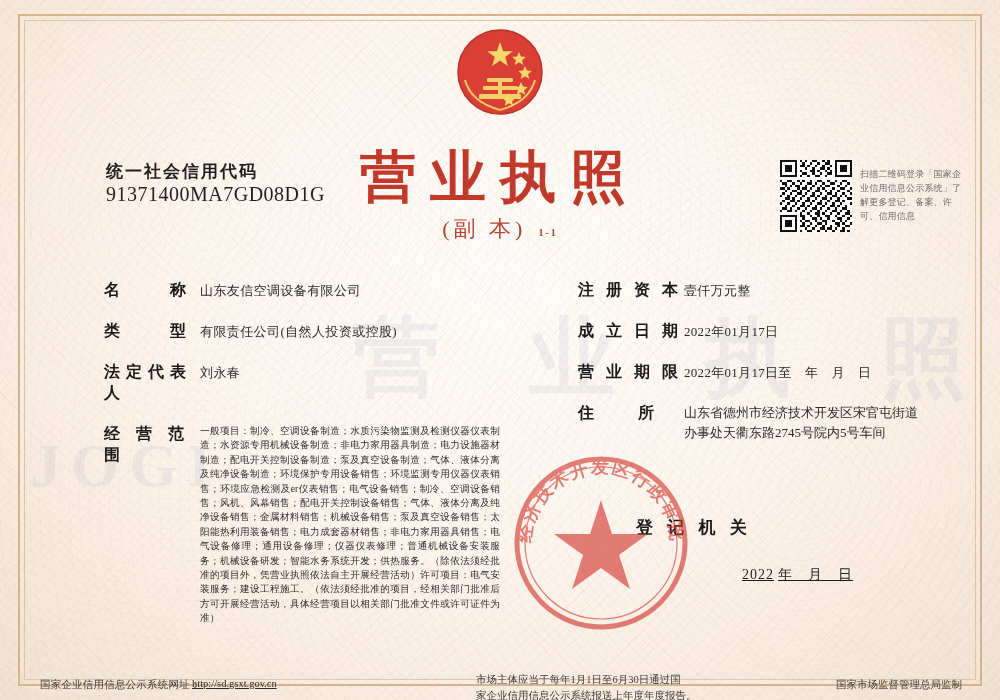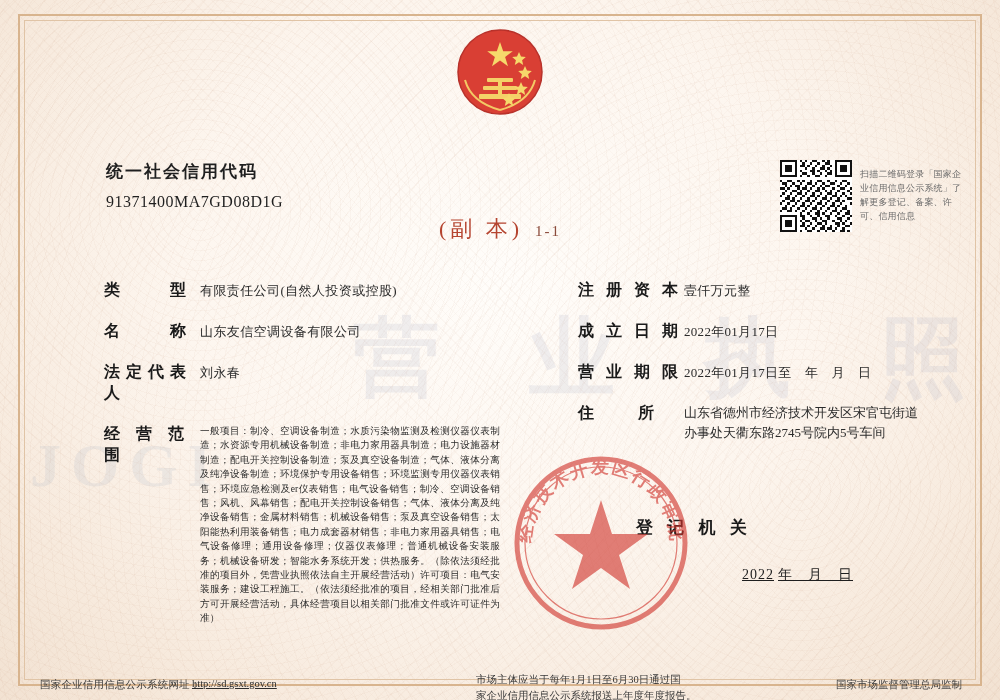--- a/index.html
+++ b/index.html
@@ -58,26 +58,26 @@
   
   .title{
     position:absolute;left:0;right:0;top:140px;text-align:center;
     font-size:56px;font-weight:700;color:#c0392b;letter-spacing:14px;
     font-family:"Liberation Serif","DejaVu Serif",serif;
   }
   .subtitle{
     position:absolute;left:0;right:0;top:214px;text-align:center;
     font-size:22px;color:#b5442f;letter-spacing:4px;
   }
-  .subtitle .no{font-size:15px;color:#8a4a3a;margin-left:12px;letter-spacing:2px;}
+  .subtitle .no{font-size:10px;color:#8a4a3a;margin-left:12px;letter-spacing:2px;font-weight:bold;}
 
   
   .code-block{position:absolute;left:106px;top:160px;color:#2d2d2d;}
   .code-block .lbl{font-size:17px;letter-spacing:2px;font-weight:600;color:#1f1f1f;}
-  .code-block .val{font-size:16px;margin-top:10px;letter-spacing:.5px;color:#1f1f1f;}
+  .code-block .val{font-size:20px;margin-top:0;letter-spacing:.5px;color:#1f1f1f;}
 
   
   .qr-wrap{position:absolute;right:148px;top:160px;width:72px;height:72px;}
   .qr{width:72px;height:72px;display:block;}
   .qr-note{
     position:absolute;right:36px;top:168px;width:104px;
     font-size:9px;line-height:1.55;color:#6b6b6b;letter-spacing:.2px;
   }
 
   
@@ -152,20 +152,21 @@
       <rect x="48" y="66" width="34" height="4" rx="1"></rect>
       <rect x="52" y="58" width="26" height="4" rx="1"></rect>
       <rect x="63" y="58" width="4" height="20"></rect>
     </g>
     <g stroke="#f6d96b" stroke-width="2" fill="none" opacity=".9">
       <path d="M30 60 q6 22 35 30"></path>
       <path d="M100 60 q-6 22 -35 30"></path>
     </g>
   </svg>
 
+  <div class="title">营业执照</div>
   <div class="subtitle">
     <span>(副 本)</span><span class="no">1-1</span>
   </div>
 
   <div class="code-block">
     <div class="lbl">统一社会信用代码</div>
     <div class="val">91371400MA7GD08D1G</div>
   </div>
 
   <div class="qr-wrap">
@@ -394,26 +395,26 @@
           <rect x="21" y="28" width="1" height="1"></rect>
           <rect x="24" y="28" width="2" height="1"></rect>
           <rect x="27" y="28" width="1" height="1"></rect>
       </g>
     </svg>
   </div>
   <div class="qr-note">扫描二维码登录「国家企业信用信息公示系统」了解更多登记、备案、许可、信用信息</div>
 
   <div class="fields">
     <div class="row">
+      <div class="k">名　　称</div>
+      <div class="v">山东友信空调设备有限公司</div>
+    </div>
+    <div class="row">
       <div class="k">类　　型</div>
       <div class="v">有限责任公司(自然人投资或控股)</div>
-    </div>
-    <div class="row">
-      <div class="k">名　　称</div>
-      <div class="v">山东友信空调设备有限公司</div>
     </div>
     <div class="row">
       <div class="k">法定代表人</div>
       <div class="v">刘永春</div>
     </div>
     <div class="row scope">
       <div class="k">经 营 范 围</div>
       <div class="scope-text">一般项目：制冷、空调设备制造；水质污染物监测及检测仪器仪表制造；水资源专用机械设备制造；非电力家用器具制造；电力设施器材制造；配电开关控制设备制造；泵及真空设备制造；气体、液体分离及纯净设备制造；环境保护专用设备销售；环境监测专用仪器仪表销售；环境应急检测及er仪表销售；电气设备销售；制冷、空调设备销售；风机、风幕销售；配电开关控制设备销售；气体、液体分离及纯净设备销售；金属材料销售；机械设备销售；泵及真空设备销售；太阳能热利用装备销售；电力成套器材销售；非电力家用器具销售；电气设备修理；通用设备修理；仪器仪表修理；普通机械设备安装服务；机械设备研发；智能水务系统开发；供热服务。（除依法须经批准的项目外，凭营业执照依法自主开展经营活动）许可项目：电气安装服务；建设工程施工。（依法须经批准的项目，经相关部门批准后方可开展经营活动，具体经营项目以相关部门批准文件或许可证件为准）</div>
     </div>
   </div>

